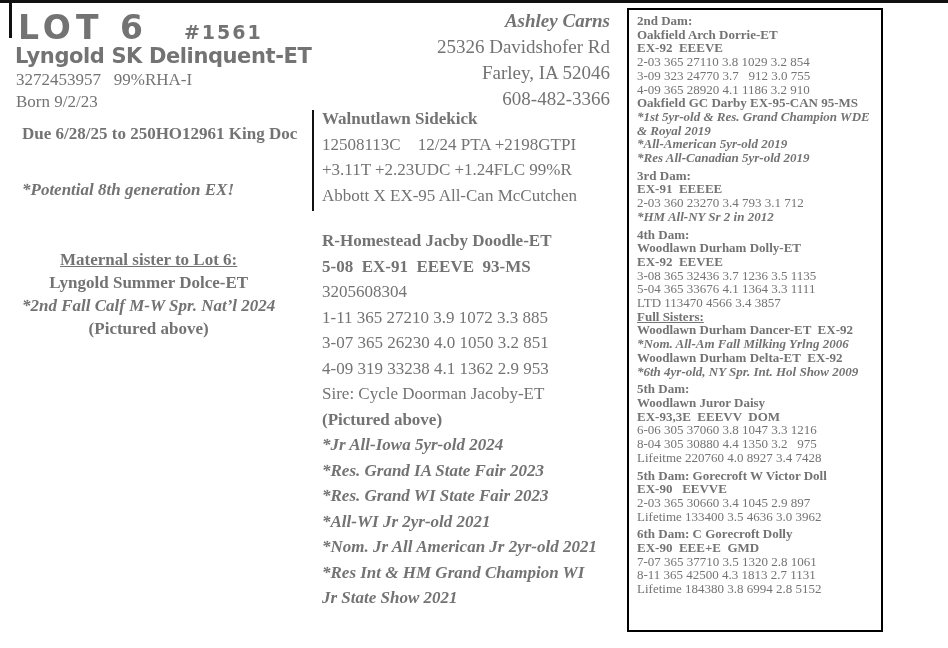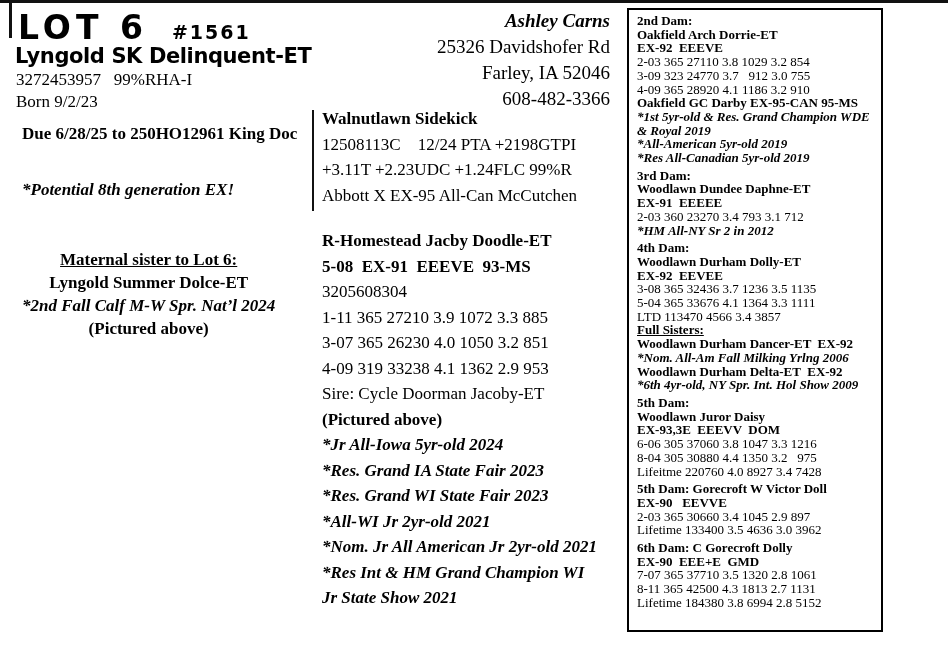--- a/index.html
+++ b/index.html
@@ -1,23 +1,23 @@
 <!DOCTYPE html>
 <html><head>
 <meta charset="utf-8">
 <style>
   html,body{margin:0;padding:0;background:#fff;}
   .page{position:relative;width:948px;height:648px;background:#ffffff;overflow:hidden;
-        font-family:"Liberation Serif", serif;color:#000000;}
+        font-family:"Liberation Serif", serif;color:#737373;}
   .abs{position:absolute;}
   .rule{background:#111;}
   
   .lot-header{display:flex;align-items:baseline;font-family:"DejaVu Sans", sans-serif;}
   .lot-label{font-size:33px;font-weight:bold;letter-spacing:5px;}
-  .lot-tag{font-size:19px;font-weight:bold;letter-spacing:2px;margin-left:24px;}
+  .lot-tag{font-size:19px;font-weight:bold;letter-spacing:2px;margin-left:36px;}
   .animal-name{font-family:"DejaVu Sans", sans-serif;font-size:21px;font-weight:bold;letter-spacing:-0.4px;white-space:pre;}
   .serif19{font-size:17px;white-space:pre;}
   .b{font-weight:bold;}
   .bi{font-weight:bold;font-style:italic;}
   .bu{font-weight:bold;text-decoration:underline;}
   .p{}
   .lh23 .ln{line-height:23px;text-align:center;}
   .lh25 .ln{line-height:25.5px;}
   .ln{white-space:pre;}
   
@@ -68,21 +68,20 @@
         <div class="ln p">3-09 323 24770 3.7   912 3.0 755</div>
         <div class="ln p">4-09 365 28920 4.1 1186 3.2 910</div>
         <div class="ln b">Oakfield GC Darby EX-95-CAN 95-MS</div>
         <div class="ln bi">*1st 5yr-old &amp; Res. Grand Champion WDE</div>
         <div class="ln bi">&amp; Royal 2019</div>
         <div class="ln bi">*All-American 5yr-old 2019</div>
         <div class="ln bi">*Res All-Canadian 5yr-old 2019</div>
       </div>
       <div class="section">
         <div class="ln b">3rd Dam:</div>
-        <div class="ln b">Woodlawn Dundee Daphne-ET</div>
         <div class="ln b">EX-91  EEEEE</div>
         <div class="ln p">2-03 360 23270 3.4 793 3.1 712</div>
         <div class="ln bi">*HM All-NY Sr 2 in 2012</div>
       </div>
       <div class="section">
         <div class="ln b">4th Dam:</div>
         <div class="ln b">Woodlawn Durham Dolly-ET</div>
         <div class="ln b">EX-92  EEVEE</div>
         <div class="ln p">3-08 365 32436 3.7 1236 3.5 1135</div>
         <div class="ln p">5-04 365 33676 4.1 1364 3.3 1111</div>

